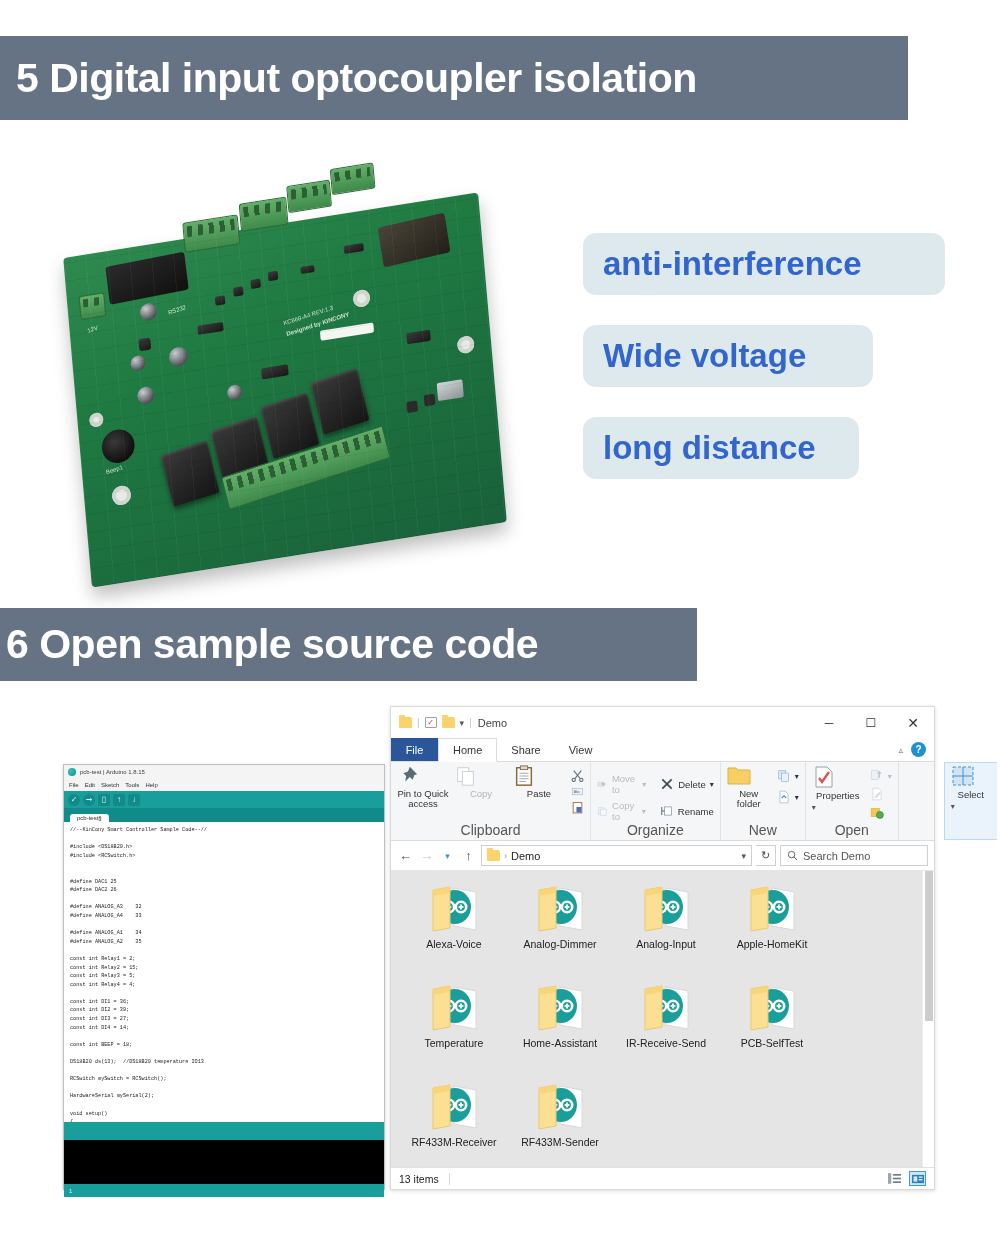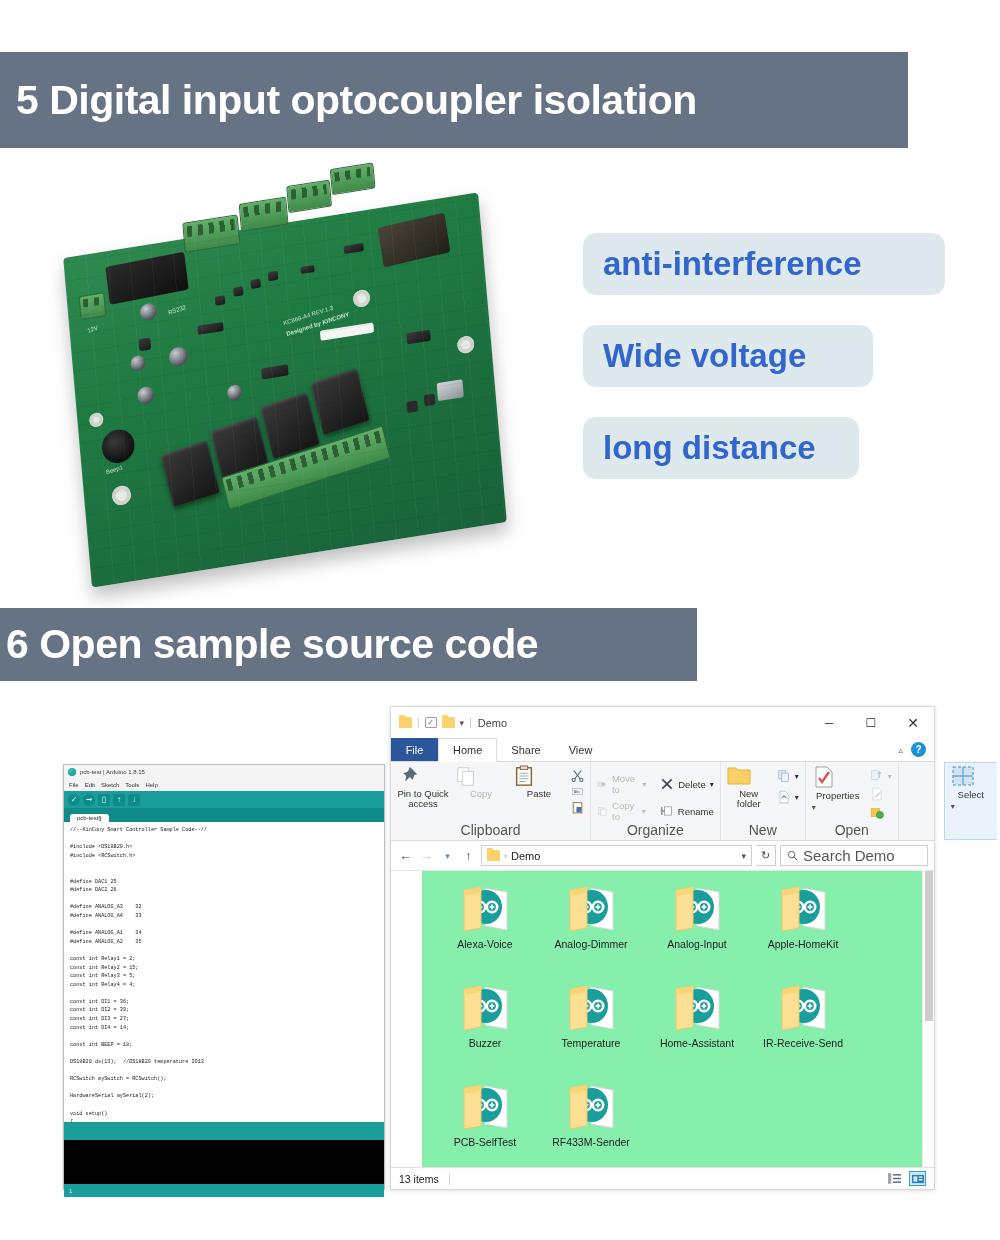--- a/index.html
+++ b/index.html
@@ -4,21 +4,21 @@
 <style>
   * { box-sizing: border-box; margin:0; padding:0; }
   html,body { width:1000px; height:1240px; background:#ffffff;
     font-family:"Liberation Sans", sans-serif; overflow:hidden; }
   .page { position:relative; width:1000px; height:1240px; background:#fff; }
 
   
   .banner { position:absolute; background:#667385; display:flex; align-items:center; }
   .banner .btxt { color:#ffffff; font-weight:bold; letter-spacing:-0.5px;
      font-family:"Liberation Sans", sans-serif; white-space:nowrap; }
-  #banner1 { left:0; top:52px; width:908px; height:96px; }
+  #banner1 { left:0; top:36px; width:908px; height:84px; }
   #banner1 .btxt { font-size:41px; padding-left:16px; }
   #banner2 { left:0; top:608px; width:697px; height:73px; }
   #banner2 .btxt { font-size:41px; padding-left:6px; }
 
   
   .pill { position:absolute; background:#dde9ec; border-radius:13px;
      display:flex; align-items:center; }
   .pill span { color:#3366cc; font-weight:bold; font-size:33px;
      padding-left:20px; white-space:nowrap; }
   #pill1 { left:583px; top:233px; width:362px; height:62px; }
@@ -138,23 +138,23 @@
   .navbtn.dim { color:#c3c3c3; }
   .crumbbox { flex:1; height:21px; border:1px solid #cfcfcf; display:flex; align-items:center;
      gap:4px; padding:0 5px; background:#fff; }
   .crumbbox .cpath { font-size:11px; color:#222; }
   .crumbbox .sep { font-size:9px; color:#888; }
   .cdrop { margin-left:auto; font-size:9px; color:#555; }
   .refresh { width:20px; text-align:center; font-size:11px; color:#444;
      border:1px solid #cfcfcf; border-left:none; height:21px; line-height:19px; }
   .searchbox { width:148px; height:21px; border:1px solid #cfcfcf; display:flex;
      align-items:center; gap:5px; padding:0 6px; }
-  .searchbox .stxt { font-size:15px; color:#555; }
-
-  .content { flex:1; display:flex; background:#86efac; position:relative; overflow:hidden;margin-left:31px; }
+  .searchbox .stxt { font-size:11px; color:#555; }
+
+  .content { flex:1; display:flex; background:#e5e5e5; position:relative; overflow:hidden; }
   .grid { flex:1; padding:9px 4px 0 10px; display:flex; flex-wrap:wrap;
      align-content:flex-start; gap:0; }
   .item { width:106px; height:99px; display:flex; flex-direction:column;
      align-items:center; justify-content:flex-start; }
   .ficon { width:60px; height:56px; position:relative; }
   .fname { font-size:10.5px; color:#222; text-align:center; margin-top:2px; }
   .vscroll { width:12px; background:#fff; border-left:1px solid #ececec; position:relative; }
   .vthumb { position:absolute; left:2px; top:0; width:8px; height:150px; background:#cdcdcd; }
 
   .statusbar { height:22px; border-top:1px solid #e2e2e2; display:flex; align-items:center;
@@ -634,39 +634,20 @@
                   <line x1="30.2" y1="27" x2="31.8" y2="27"></line>
                 </g>
                 <g stroke="#ffffff" stroke-width="1.8">
                   <line x1="22.6" y1="27" x2="27.4" y2="27"></line>
                   <line x1="34.6" y1="27" x2="39.4" y2="27"></line>
                   <line x1="37" y1="24.6" x2="37" y2="29.4"></line>
                 </g>
                 <path d="M9 10 L26 7 L26 48 L9 51 Z" fill="#fbdf92" stroke="#e9c96f"></path>
                 <path d="M9 10 L26 7 L26 13 L9 16 Z" fill="#f9d579"></path>
               </svg></div>
-            <div class="fname">Buzzer</div>
-          </div>
-          <div class="item">
-            <div class="ficon"><svg width="60" height="56" viewBox="0 0 60 56">
-                <path d="M30 8 L52 12 L52 50 L30 46 Z" fill="#ffffff" stroke="#d7d7d7"></path>
-                <ellipse cx="31" cy="27" rx="16" ry="17" fill="#1a9e9b"></ellipse>
-                <g fill="none" stroke="#ffffff" stroke-width="2.6">
-                  <circle cx="25" cy="27" r="5.2"></circle>
-                  <circle cx="37" cy="27" r="5.2"></circle>
-                  <line x1="30.2" y1="27" x2="31.8" y2="27"></line>
-                </g>
-                <g stroke="#ffffff" stroke-width="1.8">
-                  <line x1="22.6" y1="27" x2="27.4" y2="27"></line>
-                  <line x1="34.6" y1="27" x2="39.4" y2="27"></line>
-                  <line x1="37" y1="24.6" x2="37" y2="29.4"></line>
-                </g>
-                <path d="M9 10 L26 7 L26 48 L9 51 Z" fill="#fbdf92" stroke="#e9c96f"></path>
-                <path d="M9 10 L26 7 L26 13 L9 16 Z" fill="#f9d579"></path>
-              </svg></div>
             <div class="fname">Temperature</div>
           </div>
           <div class="item">
             <div class="ficon"><svg width="60" height="56" viewBox="0 0 60 56">
                 <path d="M30 8 L52 12 L52 50 L30 46 Z" fill="#ffffff" stroke="#d7d7d7"></path>
                 <ellipse cx="31" cy="27" rx="16" ry="17" fill="#1a9e9b"></ellipse>
                 <g fill="none" stroke="#ffffff" stroke-width="2.6">
                   <circle cx="25" cy="27" r="5.2"></circle>
                   <circle cx="37" cy="27" r="5.2"></circle>
                   <line x1="30.2" y1="27" x2="31.8" y2="27"></line>
@@ -711,20 +692,39 @@
                 </g>
                 <g stroke="#ffffff" stroke-width="1.8">
                   <line x1="22.6" y1="27" x2="27.4" y2="27"></line>
                   <line x1="34.6" y1="27" x2="39.4" y2="27"></line>
                   <line x1="37" y1="24.6" x2="37" y2="29.4"></line>
                 </g>
                 <path d="M9 10 L26 7 L26 48 L9 51 Z" fill="#fbdf92" stroke="#e9c96f"></path>
                 <path d="M9 10 L26 7 L26 13 L9 16 Z" fill="#f9d579"></path>
               </svg></div>
             <div class="fname">PCB-SelfTest</div>
+          </div>
+          <div class="item">
+            <div class="ficon"><svg width="60" height="56" viewBox="0 0 60 56">
+                <path d="M30 8 L52 12 L52 50 L30 46 Z" fill="#ffffff" stroke="#d7d7d7"></path>
+                <ellipse cx="31" cy="27" rx="16" ry="17" fill="#1a9e9b"></ellipse>
+                <g fill="none" stroke="#ffffff" stroke-width="2.6">
+                  <circle cx="25" cy="27" r="5.2"></circle>
+                  <circle cx="37" cy="27" r="5.2"></circle>
+                  <line x1="30.2" y1="27" x2="31.8" y2="27"></line>
+                </g>
+                <g stroke="#ffffff" stroke-width="1.8">
+                  <line x1="22.6" y1="27" x2="27.4" y2="27"></line>
+                  <line x1="34.6" y1="27" x2="39.4" y2="27"></line>
+                  <line x1="37" y1="24.6" x2="37" y2="29.4"></line>
+                </g>
+                <path d="M9 10 L26 7 L26 48 L9 51 Z" fill="#fbdf92" stroke="#e9c96f"></path>
+                <path d="M9 10 L26 7 L26 13 L9 16 Z" fill="#f9d579"></path>
+              </svg></div>
+            <div class="fname">RF433M-Receiver</div>
           </div>
           <div class="item">
             <div class="ficon"><svg width="60" height="56" viewBox="0 0 60 56">
                 <path d="M30 8 L52 12 L52 50 L30 46 Z" fill="#ffffff" stroke="#d7d7d7"></path>
                 <ellipse cx="31" cy="27" rx="16" ry="17" fill="#1a9e9b"></ellipse>
                 <g fill="none" stroke="#ffffff" stroke-width="2.6">
                   <circle cx="25" cy="27" r="5.2"></circle>
                   <circle cx="37" cy="27" r="5.2"></circle>
                   <line x1="30.2" y1="27" x2="31.8" y2="27"></line>
                 </g>

